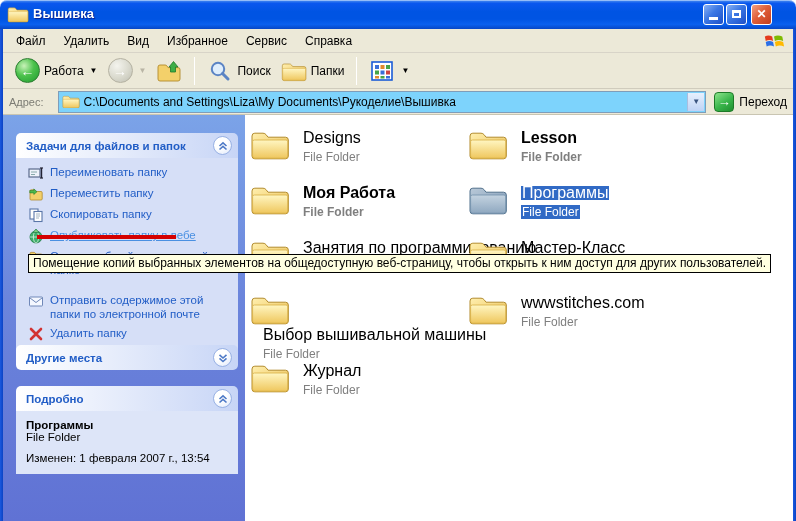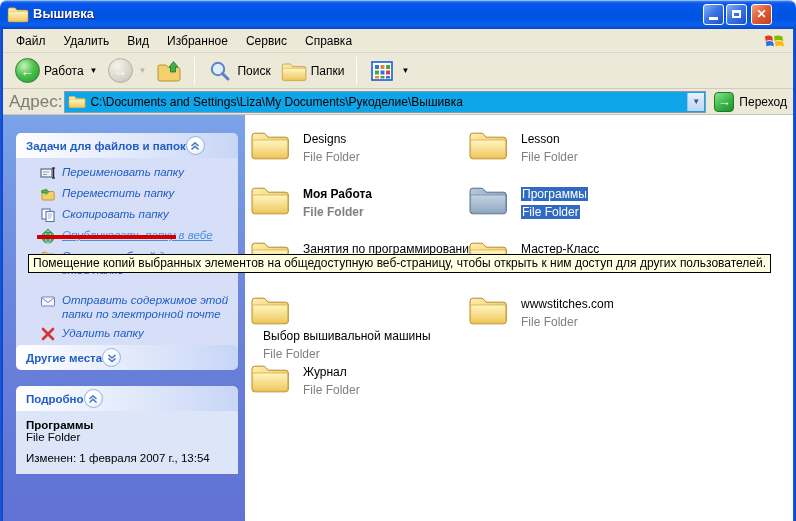--- a/index.html
+++ b/index.html
@@ -41,64 +41,64 @@
   .circle-btn { width:25px; height:25px; border-radius:50%; display:flex; align-items:center; justify-content:center; }
   .circle-back { background:radial-gradient(circle at 35% 30%,#c8f2b8 0%,#4cc24c 45%,#1e9a2e 100%); border:1px solid #2e7d32; }
   .circle-fwd { background:radial-gradient(circle at 35% 30%,#f4f4ee 0%,#d9d9cd 55%,#bdbdb0 100%); border:1px solid #b5b2a2; }
   .circ-arrow { color:#fff; font-size:14px; font-weight:bold; line-height:1; }
   .icon-box { position:relative; width:26px; height:24px; }
   .icon-box svg { width:100%; height:100%; }
 
   
   .addressbar { position:absolute; left:3px; top:89px; width:790px; height:26px; background:#ece9d8;
     border-bottom:1px solid #c9c5b2; display:flex; align-items:center; padding:0 6px; z-index:8; }
-  .addr-label { font-size:17px; color:#7c7c74; margin-right:2px; }
-  .addr-combo { flex:1; height:22px; background:#0ea5e9; border:1px solid #7f9db9; display:flex; align-items:center; padding-left:3px; position:relative; }
+  .addr-label { font-size:11px; color:#7c7c74; margin-right:14px; }
+  .addr-combo { flex:1; height:22px; background:#7dd3fc; border:1px solid #7f9db9; display:flex; align-items:center; padding-left:3px; position:relative; }
   .addr-folder { width:18px; height:15px; margin-right:4px; }
   .addr-text { font-size:12px; color:#000; white-space:nowrap; }
   .addr-drop { position:absolute; right:1px; top:1px; bottom:1px; width:17px;
     background:linear-gradient(180deg,#e7f0fd,#bfd3f5); border-left:1px solid #aabdde;
     display:flex; align-items:center; justify-content:center; font-size:8px; color:#39537f; }
   .go-btn { display:flex; align-items:center; gap:5px; margin-left:8px; }
   .go-square { width:20px; height:20px; border-radius:4px; border:1px solid #1d7a27;
     background:linear-gradient(145deg,#8be48b 0%,#39b54a 55%,#1f8f2f 100%);
     color:#fff; font-weight:bold; font-size:13px; line-height:18px; text-align:center; }
   .go-label { font-size:12px; color:#000; }
 
   
   .main-area { position:absolute; left:245px; top:115px; width:548px; height:406px; background:#fff; z-index:1; }
 
   .sidebar { position:absolute; left:3px; top:115px; width:242px; height:406px;
     background:linear-gradient(180deg,#7ba3e8 0%,#6b85dc 45%,#6072d4 100%); z-index:2; }
 
   .panel { position:absolute; left:13px; width:222px; }
   .panel-header { height:25px; border-radius:5px 5px 0 0;
     background:linear-gradient(90deg,#ffffff 0%,#c7d5f6 100%);
-    display:flex; align-items:center; padding:0 6px 0 10px; }
+    display:flex; align-items:center; justify-content:space-between; padding:0 6px 0 10px; }
   .panel-title { font-size:11.5px; font-weight:bold; color:#215dc6; }
   .chevron-btn { width:19px; height:19px; border-radius:50%; background:radial-gradient(circle at 35% 30%,#ffffff 40%,#dce6fa 100%);
     border:1px solid #98b1e4; display:flex; align-items:center; justify-content:center; }
   .chevron-btn svg { width:10px; height:10px; }
-  .panel-body { background:#d6dff7; padding:7px 6px 9px 24px;font-style:italic; }
+  .panel-body { background:#d6dff7; padding:7px 6px 9px 12px; }
   .task-item { display:flex; align-items:flex-start; gap:6px; margin-bottom:5px; }
   .task-icon { width:16px; height:16px; flex:0 0 16px; margin-top:0; }
   .task-icon svg { width:16px; height:16px; }
   .task-label { font-size:11.5px; color:#215dc6; line-height:14px; }
   .task-item.hovered .task-label { color:#4a90e2; text-decoration:underline; }
   .details-body { background:#dde5f8; padding:8px 8px 10px 10px; }
   .det-name { font-size:11.5px; font-weight:bold; color:#000; }
   .det-type { font-size:11.5px; color:#000; margin-bottom:9px; }
   .det-mod  { font-size:11.5px; color:#000; }
 
   
   .tile { position:absolute; display:flex; align-items:flex-start; }
   .tile-icon { width:40px; height:32px; }
   .tile-icon svg { width:40px; height:32px; }
   .tile-text { margin-left:13px; margin-top:1px; }
-  .tile-name { display:inline-block; font-size:12px; color:#000; line-height:14px; }
+  .tile-name { display:inline-block; font-size:16px; color:#000; line-height:14px; }
   .tile-type { display:inline-block; font-size:12px; color:#7f7f7f; line-height:14px; }
   .tile.sel .tile-name, .tile.sel .tile-type { background:#316ac5; color:#fff; padding:0 1px; }
 
   
   .tooltip { position:absolute; left:28px; top:254px; height:19px; background:#ffffe1; border:1px solid #000;
     font-size:12px; color:#000; line-height:16px; padding:0 4px; white-space:nowrap; z-index:50; }
   .red-underline { position:absolute; left:37px; top:235px; width:139px; height:4px; background:#d40000; z-index:40; }
 
   .hidden-defs { position:absolute; width:0; height:0; }
 </style>
@@ -241,21 +241,21 @@
     <div class="tile" style="left:5px; top:13px;">
       <span class="tile-icon">
   <svg viewBox="0 0 40 32">
     <path d="M2 28 V8 Q2 5.2 4.8 5.2 H13 Q15 5.2 16.2 6.8 L18 9.2 H35.5 Q38.3 9.2 38.3 12 V28 Q38.3 30.8 35.5 30.8 H4.8 Q2 30.8 2 28 Z" fill="url(#gf1)" stroke="#b28b2d" stroke-width="1"></path>
     <path d="M2.6 28 V13.6 Q2.6 12 4.4 12 H36 Q37.7 12 37.7 13.8 V28 Q37.7 30.2 35.5 30.2 H4.8 Q2.6 30.2 2.6 28 Z" fill="url(#gf2)" stroke="#d8ae45" stroke-width="0.8"></path>
   </svg>
 </span>
       <span class="tile-text"><span class="tile-name">Designs</span><br>
       <span class="tile-type">File Folder</span></span>
     </div>
-    <div class="tile" style="left:223px; top:13px;">
+    <div class="tile" style="left:223px; top:13px;font-weight:bold;">
       <span class="tile-icon">
   <svg viewBox="0 0 40 32">
     <path d="M2 28 V8 Q2 5.2 4.8 5.2 H13 Q15 5.2 16.2 6.8 L18 9.2 H35.5 Q38.3 9.2 38.3 12 V28 Q38.3 30.8 35.5 30.8 H4.8 Q2 30.8 2 28 Z" fill="url(#gf1)" stroke="#b28b2d" stroke-width="1"></path>
     <path d="M2.6 28 V13.6 Q2.6 12 4.4 12 H36 Q37.7 12 37.7 13.8 V28 Q37.7 30.2 35.5 30.2 H4.8 Q2.6 30.2 2.6 28 Z" fill="url(#gf2)" stroke="#d8ae45" stroke-width="0.8"></path>
   </svg>
 </span>
       <span class="tile-text"><span class="tile-name">Lesson</span><br>
       <span class="tile-type">File Folder</span></span>
     </div>
     <div class="tile" style="left:5px; top:68px;font-weight:bold;">

